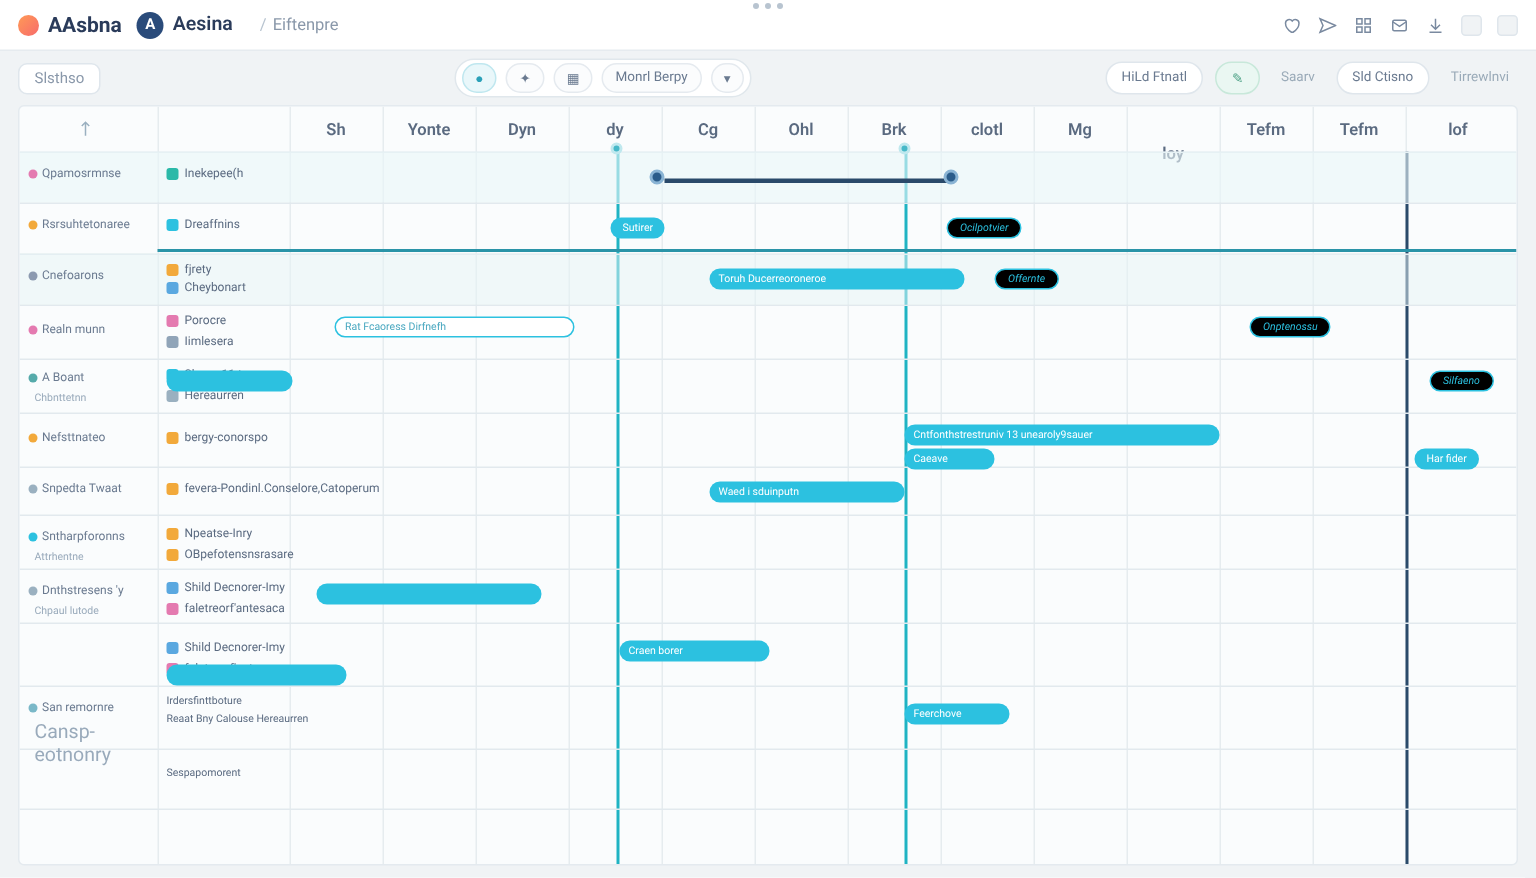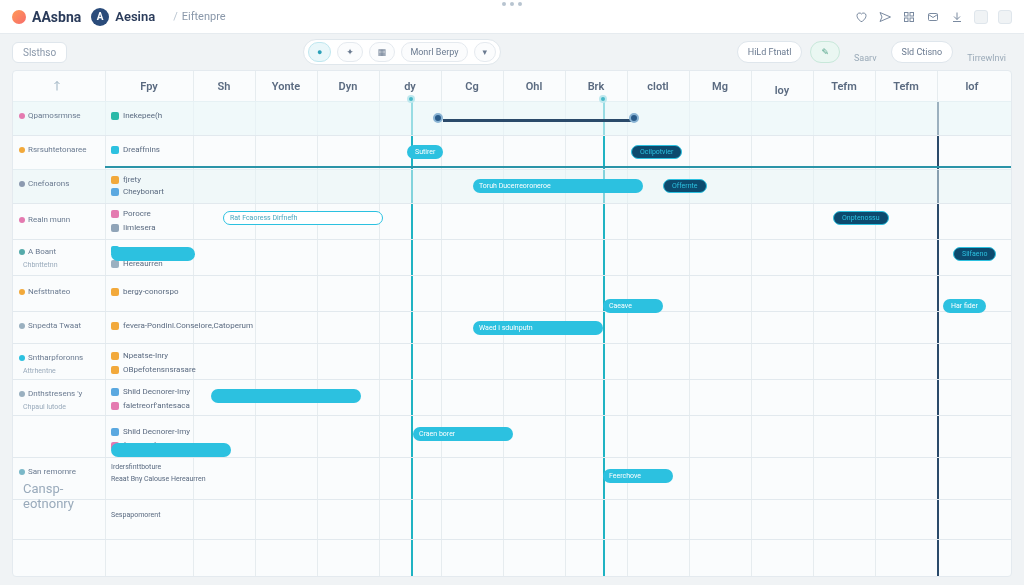--- a/index.html
+++ b/index.html
@@ -17,21 +17,21 @@
   .hdr-right { margin-left:auto; display:flex; gap:10px; align-items:center; font-size:11px; color:#7a8aa0;}
   .hdr-right .ic { width:14px; height:14px; display:flex; align-items:center; justify-content:center; }
   .hdr-right .ic svg{stroke:#7a8aa0;}
   .hdr-right .tiny { width:14px;height:14px;background:#f0f3f5;border:1px solid #dfe6ec;border-radius:3px;}
 
   .subhdr { height:36px; background:#f0f3f5; display:flex; align-items:center; padding:0 12px; }
   .tab-pill { border:1px solid #dfe6ec; border-radius:6px; padding:4px 10px; font-size:10px; color:#8a98aa; background:#fff;}
   .toolbar { margin:0 auto; display:flex; gap:6px; height:26px; align-items:center; background:#fff; border:1px solid #e0e7ec; border-radius:14px; padding:2px 4px; }
   .toolbar .chip { height:20px; min-width:20px; border-radius:10px; border:1px solid #e5eaef; display:flex; align-items:center; justify-content:center; font-size:9px; color:#6a7a90; padding:0 8px; background:#fbfcfd;}
   .toolbar .chip.active { background:#e9f7fa; border-color:#bfe7ef; color:#2aa0b8;}
-  .rbtns { display:flex; gap:8px; align-items:flex-end; }
+  .rbtns { display:flex; gap:8px; align-items:center; }
   .rbtns .pill { height:22px; border-radius:11px; border:1px solid #dfe6ec; background:#fff; font-size:9px; color:#6a7a90; padding:0 10px; display:flex; align-items:center; gap:4px;}
   .rbtns .pill.mint { background:#eaf7f2; border-color:#c8e8da; color:#4fa287;}
   .rbtns .ghost { font-size:9px; color:#9aaab8; padding:0 6px;}
 
   .body { position:absolute; top:70px; left:12px; right:12px; bottom:8px; background:#fafcfd; border:1px solid #e4eaef; border-radius:4px; overflow:hidden; }
 
   .grid { position:absolute; inset:0; }
   .rowline { position:absolute; left:0; right:0; height:1px; background:#e2e9ee; }
   .colline { position:absolute; top:0; bottom:0; width:1px; background:#e6ecef; }
 
@@ -42,21 +42,21 @@
   .row-label { position:absolute; left:6px; width:84px; font-size:8px; color:#6a7a90; display:flex; align-items:center; gap:3px; }
   .row-label .bullet { width:6px; height:6px; border-radius:50%; flex-shrink:0;}
   .task-label { position:absolute; left:98px; font-size:8px; color:#5a6a80; display:flex; align-items:center; gap:4px; }
   .task-label .sq { width:8px;height:8px;border-radius:2px;flex-shrink:0;}
 
   .bar { position:absolute; height:14px; background:#2cc1e0; border-radius:7px; font-size:7px; color:#fff; display:flex; align-items:center; padding:0 6px; overflow:hidden;}
   .bar.outline { background:#fff; border:1px solid #2cc1e0; color:#4aa8c0;}
   .bar.darkline { background:none; border-top:3px solid #2a4a6a; border-radius:0; height:0;}
   .marker { position:absolute; width:10px;height:10px;border-radius:50%;background:#2a5c8a;border:2px solid #8ab4d4;}
   .tag { position:absolute; height:14px; border-radius:7px; background:#2cc1e0; font-size:7px; color:#fff; padding:0 8px; display:flex; align-items:center;}
-  .tag.outline{background:#0c4a6e;border:1px solid #2cc1e0;color:#2cc1e0;}
+  .tag.outline{background:#000000;border:1px solid #2cc1e0;color:#2cc1e0;font-style:italic;}
   .vline { position:absolute; top:0; bottom:0; width:2px;}
   .vline.teal{background:#1fb3c3;}
   .vline.navy{background:#2a4a6a;}
 
   .teal{color:#1ab0c8;}
 </style>
 </head>
 <body>
 
 <div class="header">
@@ -136,42 +136,41 @@
 <div class="body">
   <div class="grid">
 
     <div class="sidehdr" style="top:0">
       <svg width="12" height="12" viewBox="0 0 24 24" fill="none" stroke-width="2">
           <path d="M8 3v18m-5-13l5-5 5 5"></path>
         </svg>
     </div>
 
     <div class="colline" style="left:92px"></div>
-    <div class="colhdr" style="left:92px;width:88px;top:0">Fpy</div>
 
     <div class="colline" style="left:180px"></div>
     <div class="colhdr" style="left:180px;width:62px;top:0">Sh</div>
     <div class="colline" style="left:242px"></div>
     <div class="colhdr" style="left:242px;width:62px;top:0">Yonte</div>
     <div class="colline" style="left:304px"></div>
     <div class="colhdr" style="left:304px;width:62px;top:0">Dyn</div>
     <div class="colline" style="left:366px"></div>
     <div class="colhdr" style="left:366px;width:62px;top:0">dy</div>
     <div class="colline" style="left:428px"></div>
     <div class="colhdr" style="left:428px;width:62px;top:0">Cg</div>
     <div class="colline" style="left:490px"></div>
     <div class="colhdr" style="left:490px;width:62px;top:0">Ohl</div>
     <div class="colline" style="left:552px"></div>
     <div class="colhdr" style="left:552px;width:62px;top:0">Brk</div>
     <div class="colline" style="left:614px"></div>
     <div class="colhdr" style="left:614px;width:62px;top:0">clotl</div>
     <div class="colline" style="left:676px"></div>
     <div class="colhdr" style="left:676px;width:62px;top:0">Mg</div>
     <div class="colline" style="left:738px"></div>
-    <div class="colhdr" style="left:738px;width:62px;top:4px">loy</div>
+    <div class="colhdr" style="left:738px;width:62px;top:16px">loy</div>
     <div class="colline" style="left:800px"></div>
     <div class="colhdr" style="left:800px;width:62px;top:0">Tefm</div>
     <div class="colline" style="left:862px"></div>
     <div class="colhdr" style="left:862px;width:62px;top:0">Tefm</div>
     <div class="colline" style="left:924px"></div>
     <div class="colhdr" style="left:924px;width:70px;top:0">lof</div>
 
     <div class="vline teal" style="left:398px;top:30px"></div>
     <div class="vline teal" style="left:590px;top:30px"></div>
     <div class="vline navy" style="left:924px;top:30px"></div>
@@ -353,20 +352,23 @@
       </div>
     <div class="tag outline" style="left:820px;top:140px">
         <span>Onptenossu</span>
       </div>
 
     <div class="bar" style="left:98px;top:176px;width:84px"></div>
     <div class="tag outline" style="left:940px;top:176px">
         <span>Silfaeno</span>
       </div>
 
+    <div class="bar" style="left:590px;top:212px;width:210px">
+        <span>Cntfonthstrestruniv 13 unearoly9sauer</span>
+      </div>
     <div class="bar" style="left:590px;top:228px;width:60px">
         <span>Caeave</span>
       </div>
     <div class="tag" style="left:930px;top:228px">
         <span>Har fider</span>
       </div>
 
     <div class="bar" style="left:460px;top:250px;width:130px">
         <span>Waed i sduinputn</span>
       </div>

